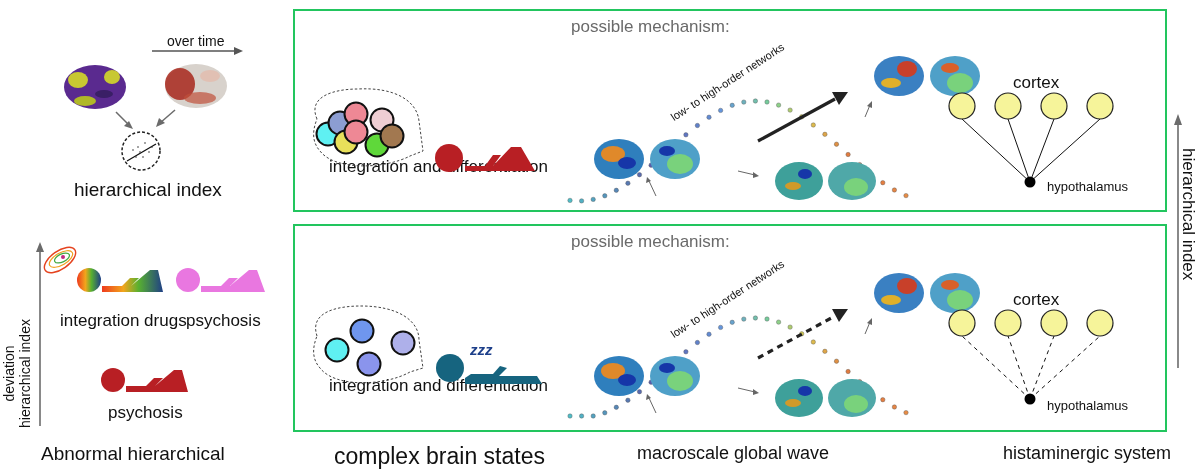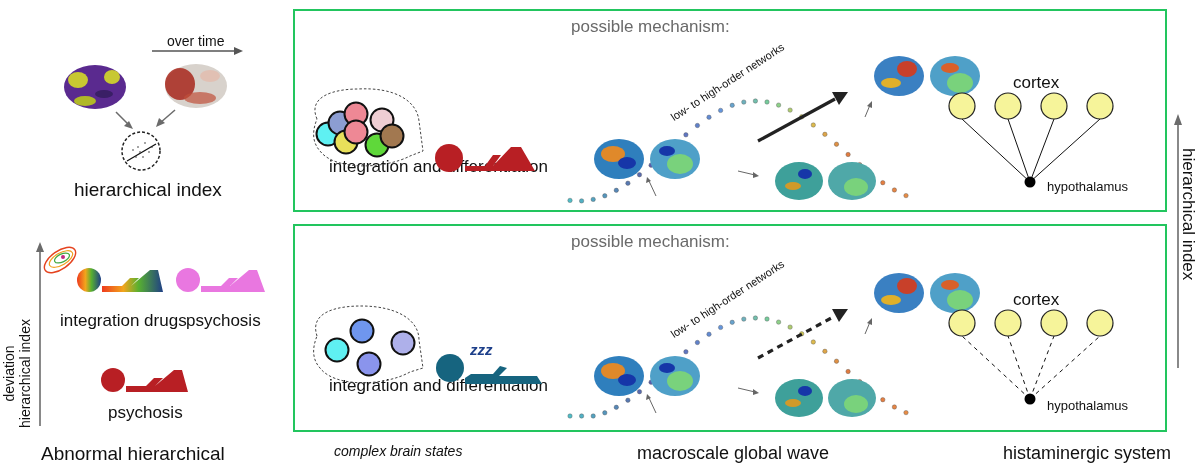--- a/index.html
+++ b/index.html
@@ -326,15 +326,15 @@
   <div class="abs small" style="left:718px;top:64px;">cortex</div>
   <div class="abs small" style="left:752px;top:172px;font-size:13px;">hypothalamus</div>
 </div>
 
 <svg style="left:1170px;top:110px" width="30" height="260">
   <line x1="8" y1="258" x2="8" y2="12" stroke="#6b6b6b" stroke-width="1.6"></line>
   <polygon points="8,4 4,15 12,15" fill="#6b6b6b"></polygon>
 </svg>
 <div class="abs rlabel" style="left:1198px;top:148px;">hierarchical index</div>
 
-<div class="abs title" style="left:334px;top:443px;font-size:14px;font-style:italic;">complex brain states</div>
+<div class="abs title" style="left:334px;top:443px;font-size:23px;">complex brain states</div>
 <div class="abs title" style="left:637px;top:443px;font-size:18px;">macroscale global wave</div>
 <div class="abs title" style="left:957px;top:443px;font-size:18px;margin-left:46px;">histaminergic system</div>
 
 </body></html>

